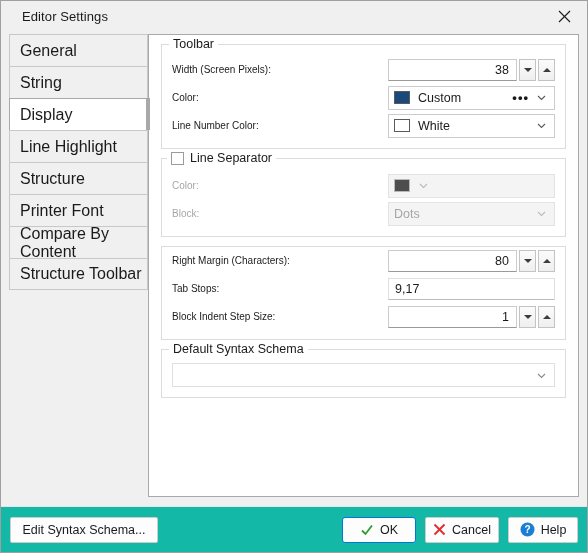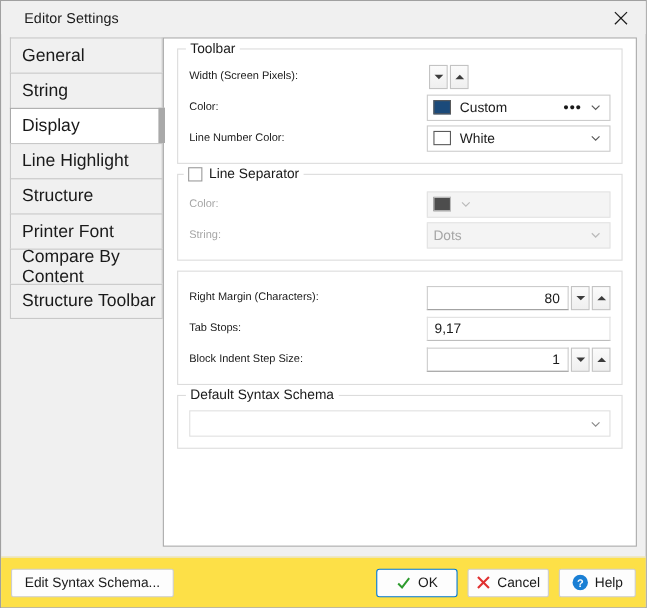--- a/index.html
+++ b/index.html
@@ -83,21 +83,21 @@
     align-items: center;
     padding-left: 10px;
     font-size: 16px;
     color: #1a1a1a;
     cursor: default;
     margin-right: 1px;
   }
   .tab-item:last-child { border-bottom: 1px solid #c8c8c8; }
   .tab-item.selected {
     background: #ffffff;
-    border-right: 6px solid #000000;
+    border-right: 4px solid #000000;
     margin-right: 0;
     width: 141px;
     border-color: #a9a9a9;
     border-bottom: none;
   }
   .tab-item.selected + .tab-item { border-top: 1px solid #c8c8c8; }
 
   
   #content-panel {
     flex: 1;
@@ -128,21 +128,21 @@
     font-size: 12.5px;
     color: #1a1a1a;
     white-space: nowrap;
   }
   .groupbox > .gb-title.with-check {
     display: flex;
     align-items: center;
     gap: 6px;
     left: 5px;
   }
-  .groupbox.untitled { padding-top: 10px; }
+  .groupbox.untitled { }
 
   
   .row {
     display: flex;
     align-items: center;
     height: 27px;
   }
   .row + .row { margin-top: 1px; }
   .row-label {
     width: 216px;
@@ -250,21 +250,21 @@
     background: #ffffff;
     box-sizing: border-box;
     flex-shrink: 0;
     cursor: default;
   }
 
   
   #buttonbar {
     height: 46px;
     min-height: 46px;
-    background: #fde047;
+    background: #14b8a6;
     display: flex;
     align-items: center;
     padding: 0 9px;
     box-sizing: border-box;
     position: relative;
     border-top: 1px solid #e6e6e6;
   }
   .btn {
     height: 26px;
     background: #fdfdfd;
@@ -341,20 +341,23 @@
 
     <div id="content-panel">
 
       <div class="groupbox" style="padding-top:11px;">
         <span class="gb-title">Toolbar</span>
 
         <div class="row">
           <span class="row-label">Width (Screen Pixels):</span>
           <div class="row-field">
             <div class="spin-wrap">
+              <div class="textbox numeric">
+                <span>38</span>
+              </div>
               <div class="spin-btns">
                 <div class="spin-btn">
                     <span class="arrow-down"></span>
                   </div>
                 <div class="spin-btn">
                     <span class="arrow-up"></span>
                   </div>
               </div>
             </div>
           </div>
@@ -400,21 +403,21 @@
             <div class="combo disabled">
               <span class="swatch" style="background:#4d4d4d;"></span>
               <svg class="chev" viewBox="0 0 11 11">
                   <polyline points="2,4 5.5,7.5 9,4" fill="none" stroke="#bbbbbb" stroke-width="1.1"></polyline>
                 </svg>
             </div>
           </div>
         </div>
 
         <div class="row">
-          <span class="row-label disabled">String:</span>
+          <span class="row-label disabled">Block:</span>
           <div class="row-field">
             <div class="combo disabled">
               <span class="combo-label">Dots</span>
               <svg class="chev" viewBox="0 0 11 11">
                   <polyline points="2,4 5.5,7.5 9,4" fill="none" stroke="#bbbbbb" stroke-width="1.1"></polyline>
                 </svg>
             </div>
           </div>
         </div>
       </div>

